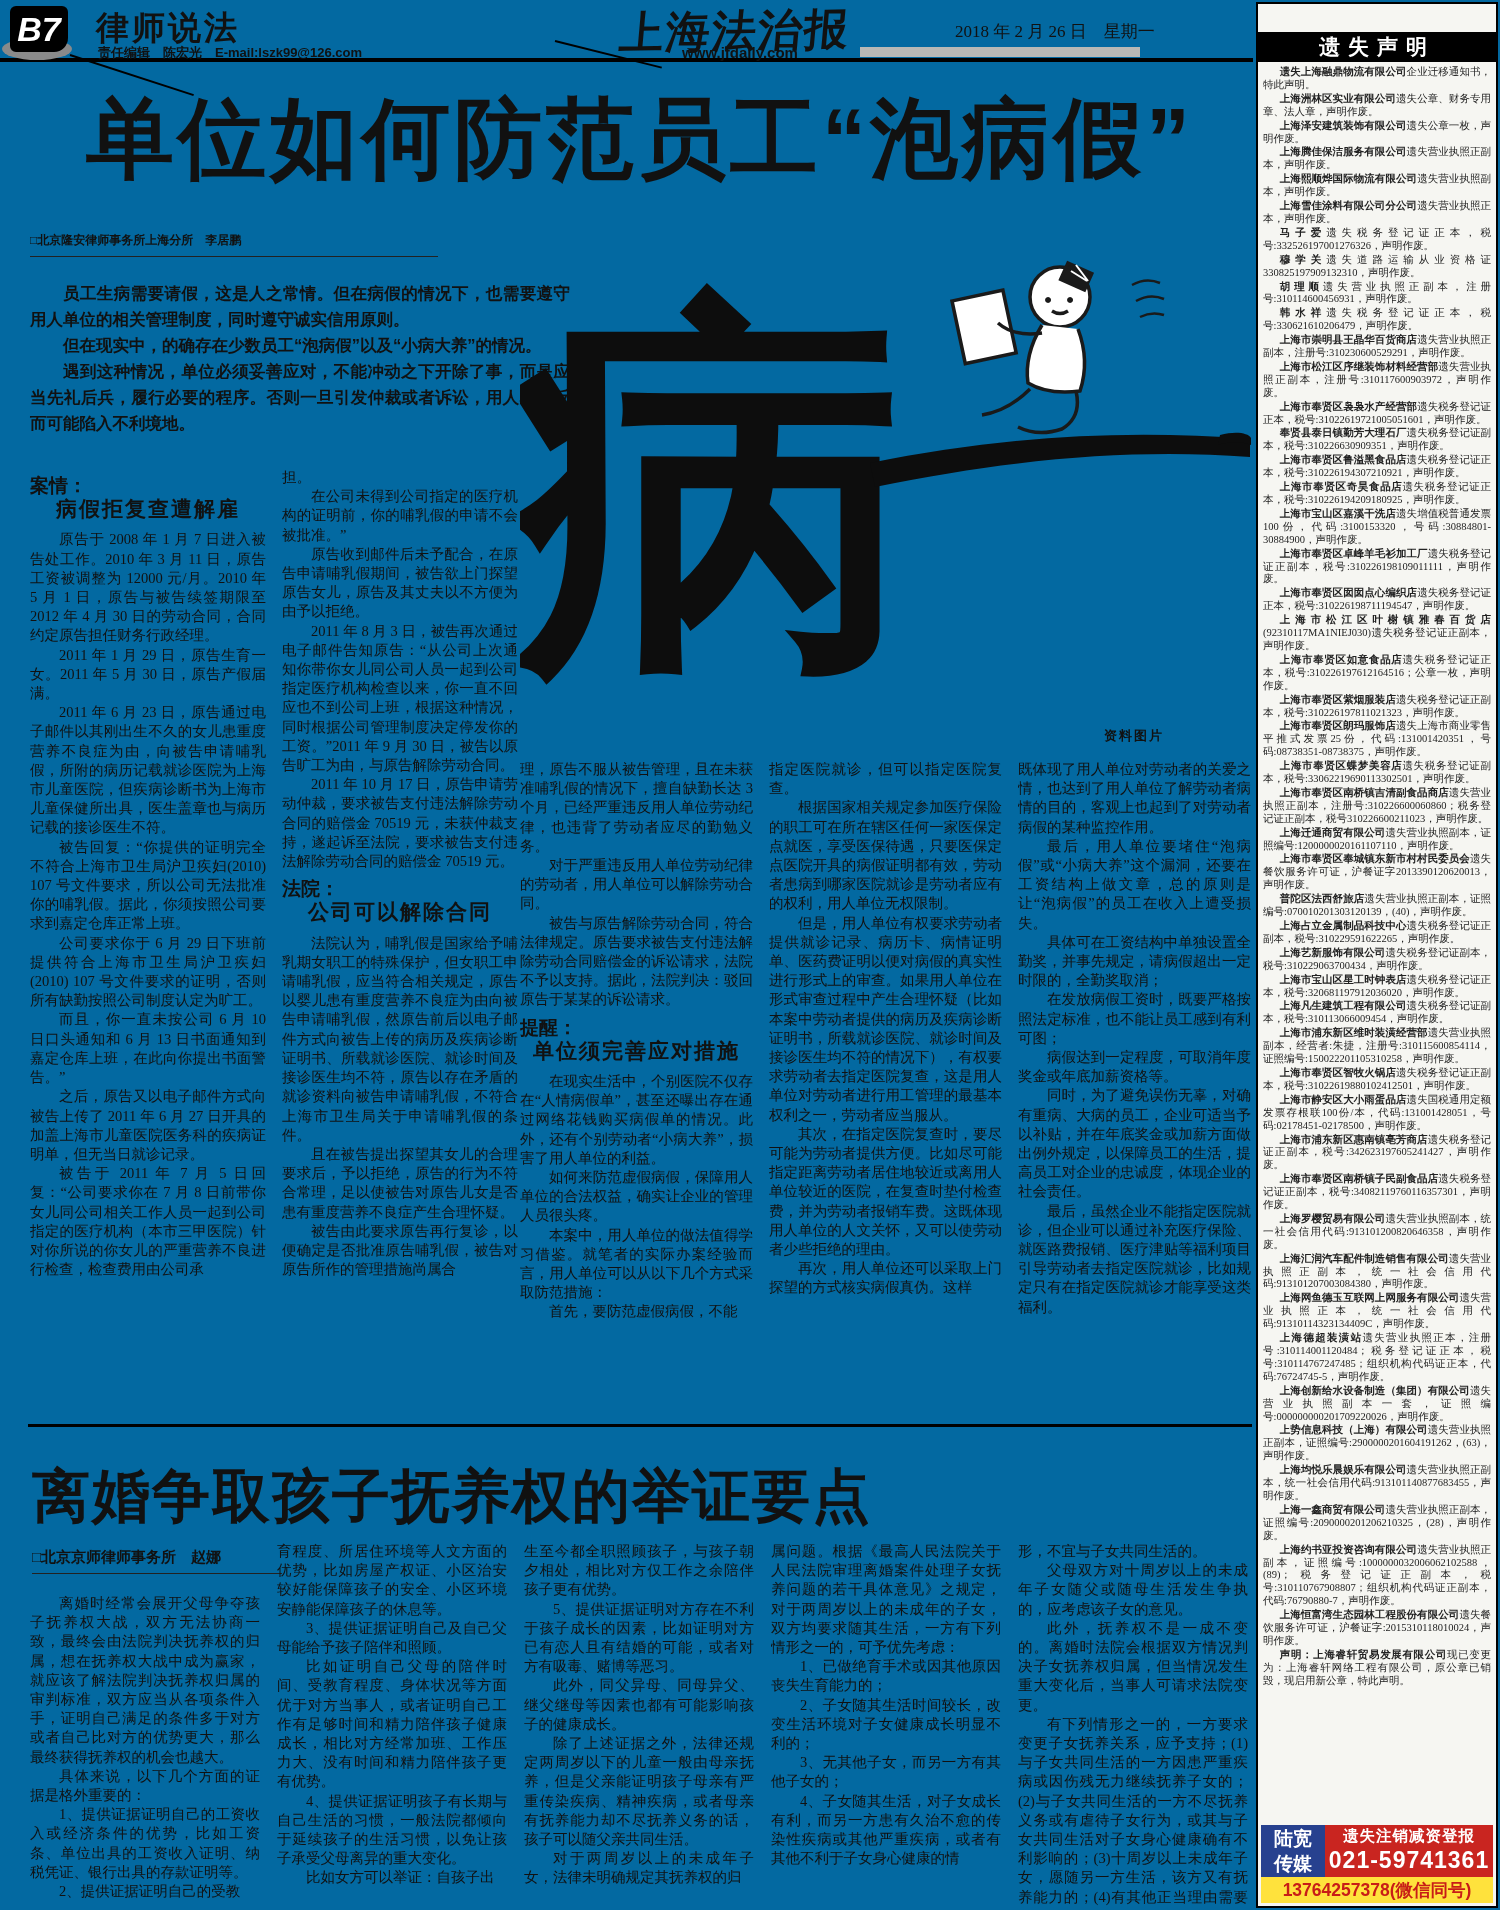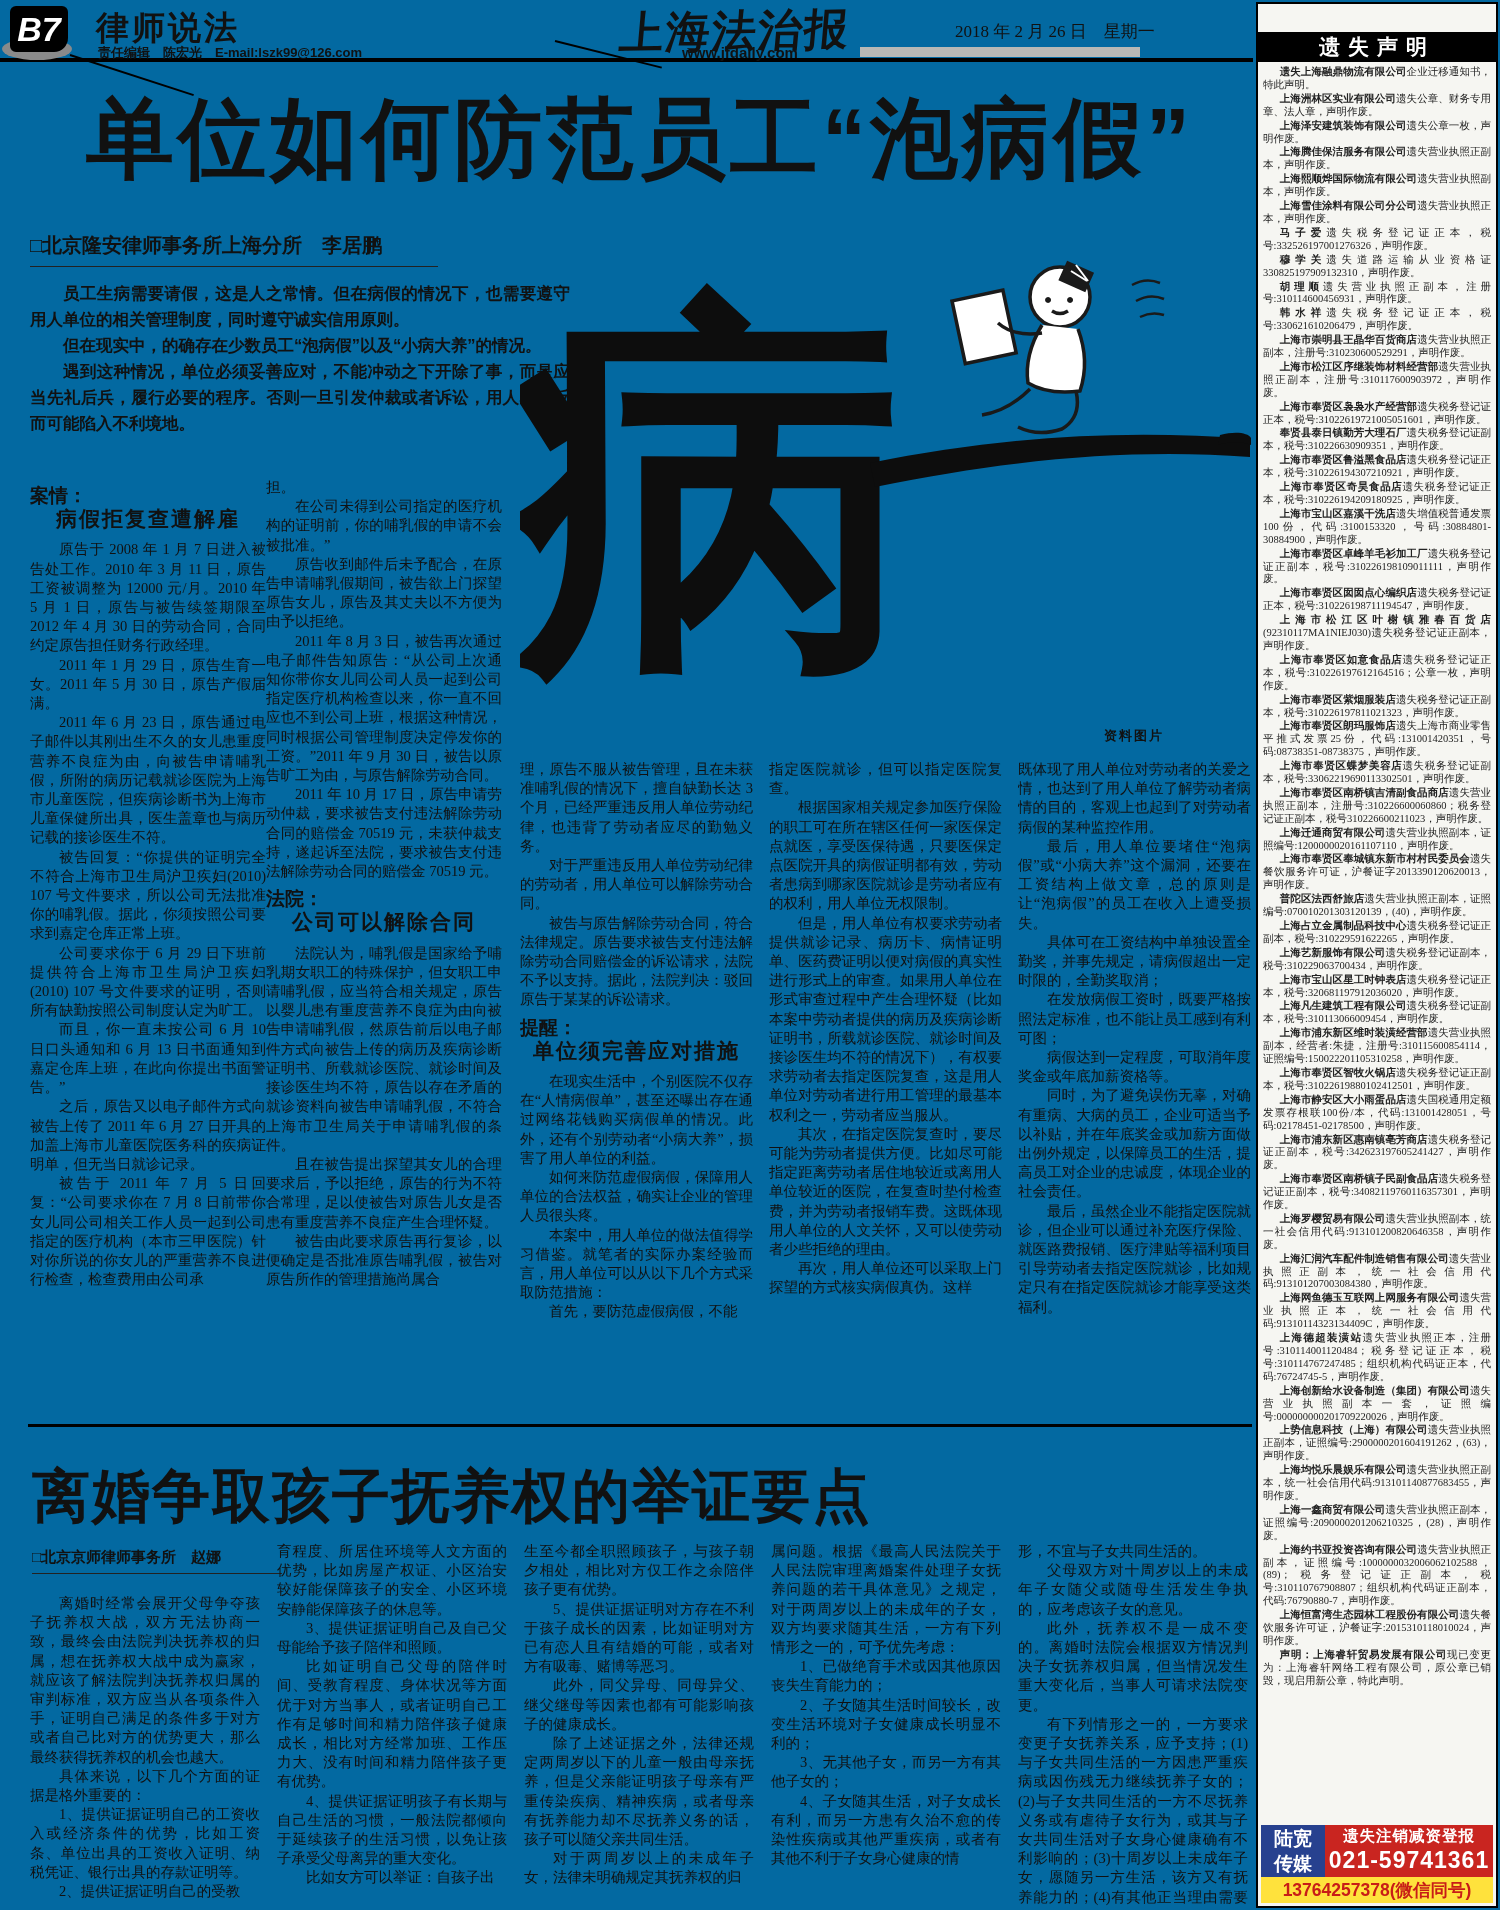--- a/index.html
+++ b/index.html
@@ -21,33 +21,33 @@
   .date-line { position:absolute; left:955px; top:20px; font-size:17px; font-family:"Liberation Serif",serif; }
   .graybar { position:absolute; left:860px; top:47px; width:280px; height:10px; background:#b9b9b6; }
   .diag1 { position:absolute; left:70px; top:54px; width:130px; height:2px; background:#000; transform:rotate(18deg); transform-origin:left center; }
   .diag2 { position:absolute; left:555px; top:40px; width:110px; height:2px; background:#000; transform:rotate(14deg); transform-origin:left center; }
 
   
   .headline1 { position:absolute; left:28px; top:80px; width:1224px; height:118px; text-align:center;
                font-family:"Liberation Sans","DejaVu Sans",sans-serif; font-weight:900; font-size:88px;
                letter-spacing:4px; line-height:118px; white-space:nowrap; }
   .byline1 { position:absolute; left:30px; top:232px; width:408px; padding-bottom:7px; border-bottom:1.5px solid #222;
-             font-family:"Liberation Sans",sans-serif; font-weight:bold; font-size:20px; }
+             font-family:"Liberation Sans",sans-serif; font-weight:bold; font-size:12px; }
 
   .intro { position:absolute; left:30px; top:280px; width:540px; font-family:"Liberation Sans",sans-serif; }
   .intro p { font-weight:bold; font-size:16.5px; line-height:26px; text-indent:2em; text-align:justify; }
 
   
   .colgroup { display:flex; }
   .col { overflow:hidden; }
   .col p { font-size:14.5px; line-height:19.2px; text-indent:2em; text-align:justify; }
   .col p.cont { text-indent:0; }
   .col p.label { font-family:"Liberation Sans",sans-serif; font-weight:bold; font-size:19px; text-indent:0; margin:8px 0 4px; }
   .col p.subhead { font-family:"Liberation Sans",sans-serif; font-weight:bold; font-size:21px; text-indent:0; text-align:center; margin:2px 0 12px; letter-spacing:2px; }
-  #cols-left { position:absolute; left:30px; top:478px; width:488px; height:934px; }
+  #cols-left { position:absolute; left:30px; top:468px; width:488px; height:934px; gap:16px; }
   #cols-left .col { width:236px; height:100%; }
   #cols-right { position:absolute; left:520px; top:760px; width:732px; height:652px; gap:16px; }
   #cols-right .col { width:233px; height:100%; }
 
   
   .art { position:absolute; left:520px; top:205px; width:732px; height:548px; }
   .art svg { display:block; }
   .art-caption { position:absolute; right:88px; bottom:8px; font-family:"Liberation Sans",sans-serif; font-weight:bold; font-size:13px; letter-spacing:2px; }
 
   

